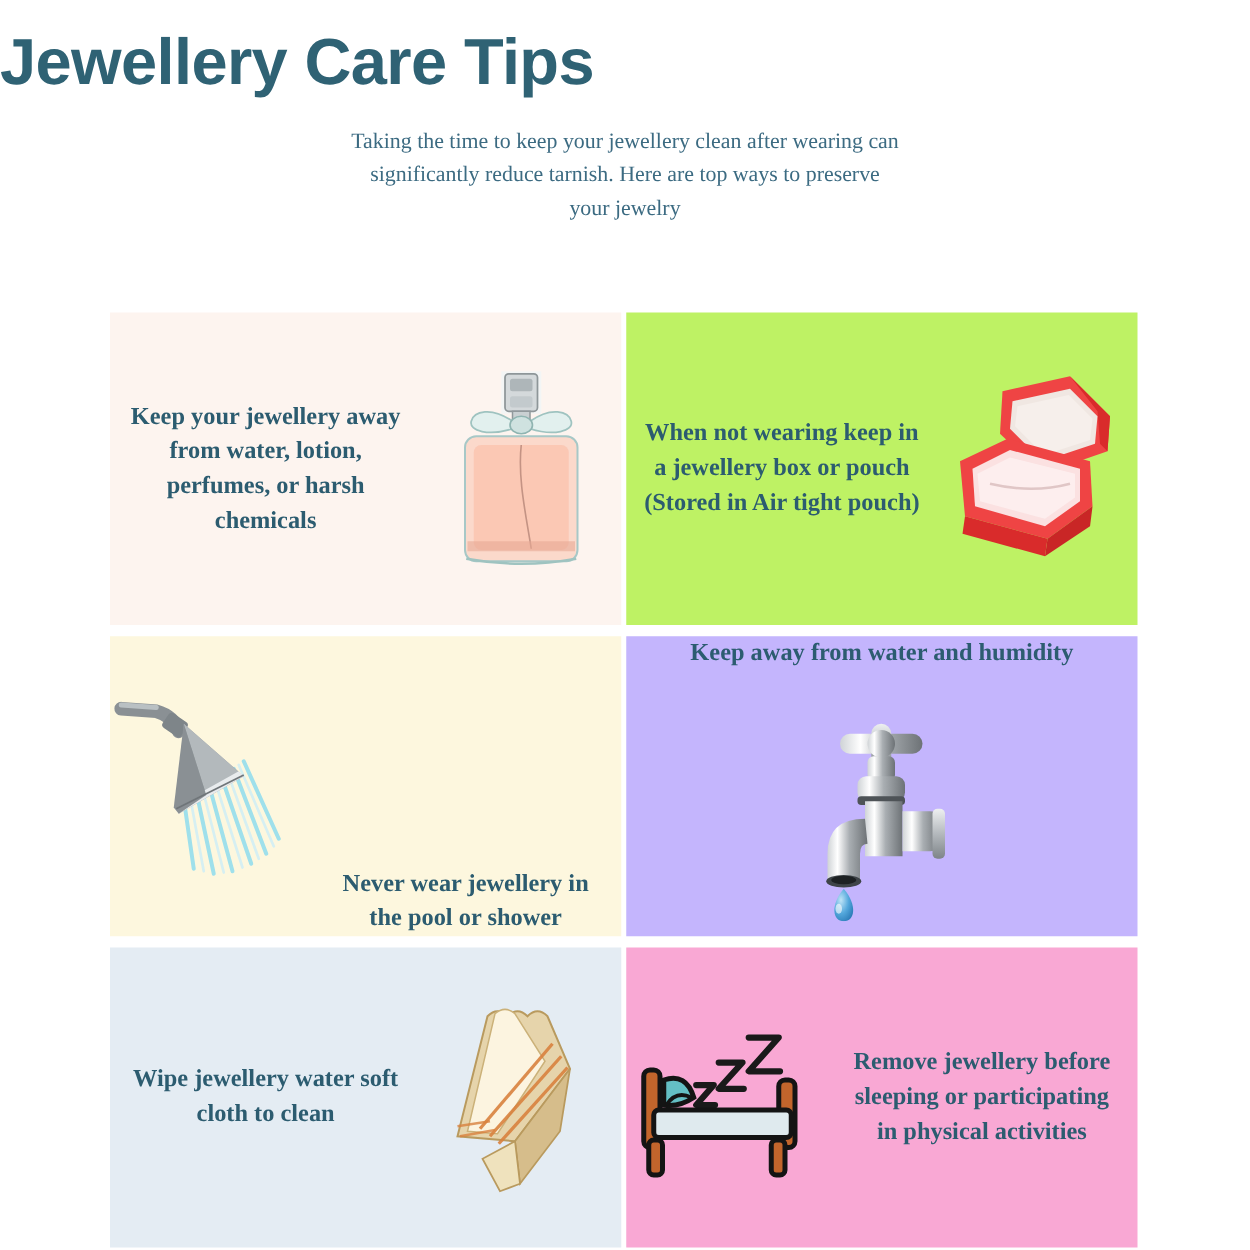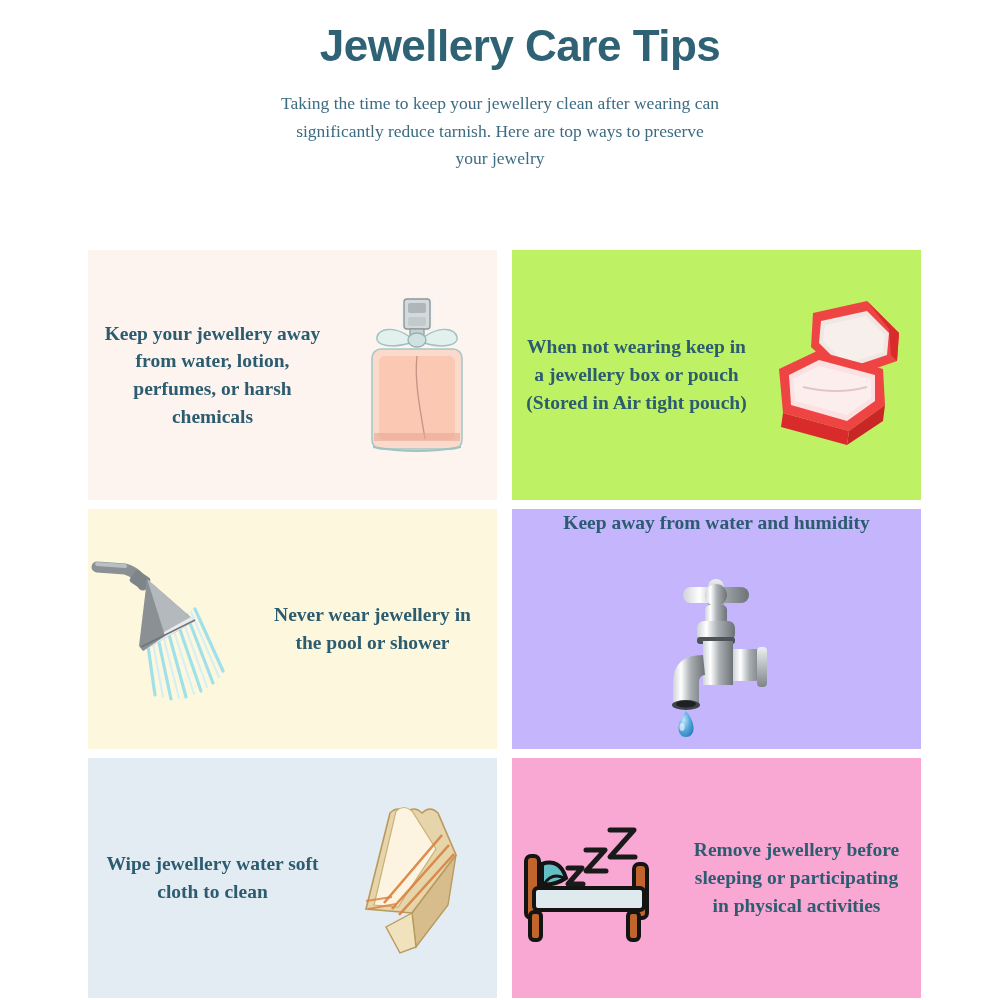--- a/index.html
+++ b/index.html
@@ -5,48 +5,47 @@
   * { box-sizing: border-box; margin: 0; padding: 0; }
   html, body {
     width: 1000px; height: 1000px;
     background: #ffffff;
     font-family: "Liberation Sans", sans-serif;
     overflow: hidden;
   }
   .page { position: relative; width: 1000px; height: 1000px; background: #fff; }
 
   .title {
-    text-align: center;
+    text-align: left;
     font-family: "Liberation Sans", sans-serif;
     font-weight: bold;
-    font-size: 44px;
+    font-size: 52px;
     letter-spacing: -0.5px;
     color: #2f6274;
     margin-top: 22px;
     line-height: 1.1;
-    padding-left: 40px;
   }
   .subtitle {
     width: 440px;
     margin: 20px auto 0 auto;
     text-align: center;
     font-family: "Liberation Serif", serif;
     font-size: 17.5px;
     line-height: 1.55;
     color: #3c6b82;
   }
 
   .grid {
     position: absolute;
     left: 88px; top: 228px;
     width: 826px;
     display: grid;
     grid-template-columns: 409px 409px;
     grid-template-rows: 250px 240px 240px;
-    gap: 9px 15px;
+    gap: 9px 4px;
   }
 
   .card {
     position: relative;
     display: flex;
     align-items: center;
     overflow: hidden;
   }
   .card.text-left  { flex-direction: row; }
   .card.text-right { flex-direction: row-reverse; }
@@ -112,21 +111,21 @@
           <path d="M8 74 L46 56 L112 74 L114 110 L78 136 L12 118 Z" fill="#ef4444"></path>
           <path d="M114 110 L78 136 L76 150 L112 126 Z" fill="#c92626"></path>
           <path d="M12 118 L78 136 L76 150 L10 132 Z" fill="#d92b2b"></path>
           <path d="M18 80 L48 65 L104 80 L104 106 L76 126 L20 110 Z" fill="#fbe1e1"></path>
           <path d="M22 84 L48 71 L100 84 L100 103 L76 120 L24 106 Z" fill="#fdeeee"></path>
           <path d="M32 92 Q66 100 96 92" stroke="#e0c6c6" stroke-width="2" fill="none"></path>
         </svg>
       </div>
     </div>
 
-    <div class="card text-right" style="background: rgb(253, 247, 222);">
+    <div class="card text-right" style="background: rgb(253, 247, 222); align-items: flex-end;">
       <div class="card-text">Never wear jewellery in the pool or shower</div>
       <div class="card-figure">
         <svg width="155" height="165" viewBox="0 0 155 165">
 
           <g stroke="#8fdcee" stroke-width="3.2" opacity="0.85" stroke-linecap="round">
             <line x1="56" y1="92" x2="64" y2="148"></line>
             <line x1="66" y1="86" x2="80" y2="152"></line>
             <line x1="76" y1="80" x2="95" y2="150"></line>
             <line x1="86" y1="74" x2="110" y2="144"></line>
             <line x1="96" y1="68" x2="122" y2="136"></line>

